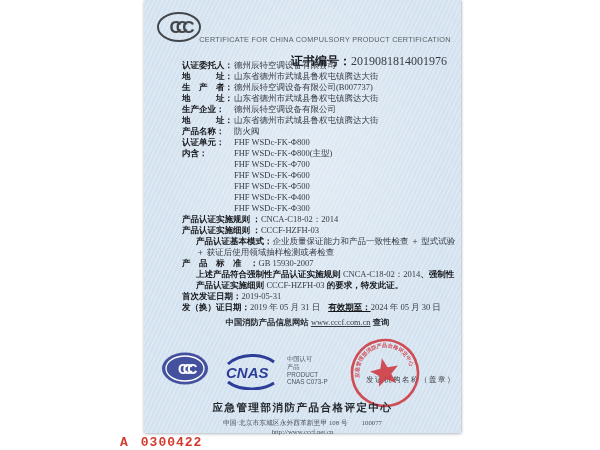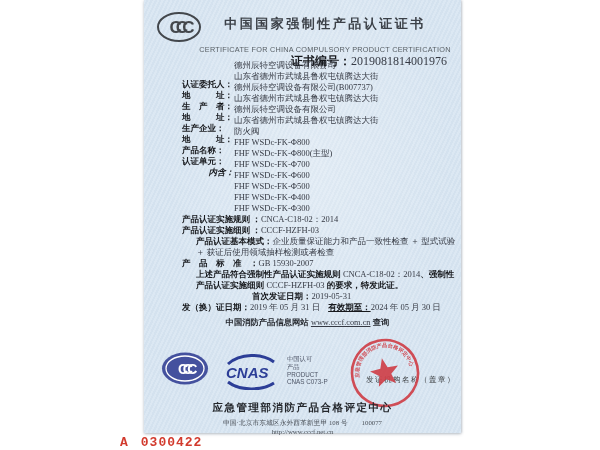--- a/index.html
+++ b/index.html
@@ -6,32 +6,32 @@
   .canvas{position:relative;width:600px;height:450px;background:#ffffff;overflow:hidden;
           font-family:"Liberation Sans",sans-serif;}
   .paper{position:absolute;left:144px;top:0;width:317px;height:433px;
          background:#d9e6f2;
          background-image:radial-gradient(ellipse at 52% 38%, rgba(255,255,255,.28), rgba(255,255,255,0) 62%),
            repeating-linear-gradient(115deg, rgba(255,255,255,.07) 0 2px, rgba(120,150,180,.05) 2px 4px);
          box-shadow:0 1px 3px rgba(60,80,100,.35), 1px 0 2px rgba(60,80,100,.18);}
   .ccc-top{position:absolute;left:12px;top:11px;}
   .hdr{position:absolute;left:55px;top:15px;width:252px;text-align:center;}
   .hdr-cn{font-size:13px;font-weight:bold;color:#3c4148;letter-spacing:2.5px;white-space:nowrap;}
-  .hdr-en{margin-top:12px;font-size:7.3px;color:#596066;letter-spacing:.25px;white-space:nowrap;}
+  .hdr-en{margin-top:20px;font-size:7.3px;color:#596066;letter-spacing:.25px;white-space:nowrap;}
   .cert-no{position:absolute;right:14px;top:53px;font-size:12px;white-space:nowrap;}
   .lbl{font-family:"Liberation Sans",sans-serif;font-weight:bold;color:#16181c;}
   .val{font-family:"Liberation Serif",serif;color:#363a44;}
   .body{position:absolute;left:38px;top:60px;width:276px;font-size:8.5px;}
   .row{display:flex;line-height:11px;height:11px;white-space:nowrap;}
-  .row .lbl{width:52px;flex:none;margin-top:19px;}
-  .lbl-r{text-align:right;font-style:italic;}
+  .row .lbl{width:52px;flex:none;}
+  .lbl-r{text-align:left;}
   .inline{line-height:11px;height:11px;white-space:nowrap;}
   .para{line-height:11px;margin-left:14px;}
   .para .lbl,.para .val{line-height:11px;}
-  .first-issue{margin-left:70px;}
+  .first-issue{}
   .gap-l{margin-left:8px;text-decoration:underline;}
   .notes{position:absolute;left:10px;right:0;top:316px;text-align:center;
          font-size:8.3px;line-height:13px;color:#25282e;font-weight:bold;}
   .notes .url{font-family:"Liberation Serif",serif;font-weight:normal;color:#363a44;
               text-decoration:underline;}
   .cnas-txt{position:absolute;left:143px;top:355px;font-size:6.3px;line-height:7.8px;
             color:#4e5566;text-align:left;}
   .seal-caption{position:absolute;left:222px;top:375px;font-size:7.5px;color:#3f4245;
                 letter-spacing:1.5px;font-family:"Liberation Serif",serif;white-space:nowrap;}
   .seal{position:absolute;left:204px;top:336px;transform:rotate(-12deg);opacity:.92;}
@@ -50,21 +50,20 @@
 
 <div class="canvas">
   <div class="paper">
 
     <svg class="ccc-top" width="46" height="32" viewBox="0 0 46 32">
       <ellipse cx="23" cy="16" rx="21" ry="14" fill="none" stroke="#43474c" stroke-width="2"></ellipse>
       <text x="23" y="22" text-anchor="middle" font-size="17" font-weight="bold" letter-spacing="-6" fill="#43474c">CCC</text>
     </svg>
 
     <div class="hdr">
-      <div class="hdr-cn">中国国家强制性产品认证证书</div>
       <div class="hdr-en">CERTIFICATE FOR CHINA COMPULSORY PRODUCT CERTIFICATION</div>
     </div>
 
     <div class="cert-no">
       <span class="lbl">证书编号：</span><span class="val">2019081814001976</span>
     </div>
 
     <div class="body">
       <div class="row">
         <span class="lbl">认证委托人：</span>

